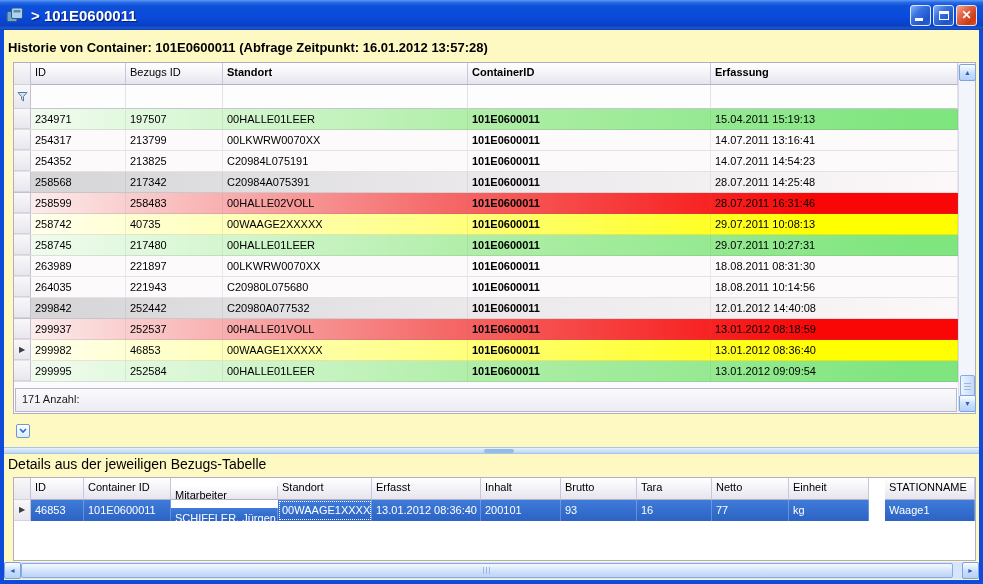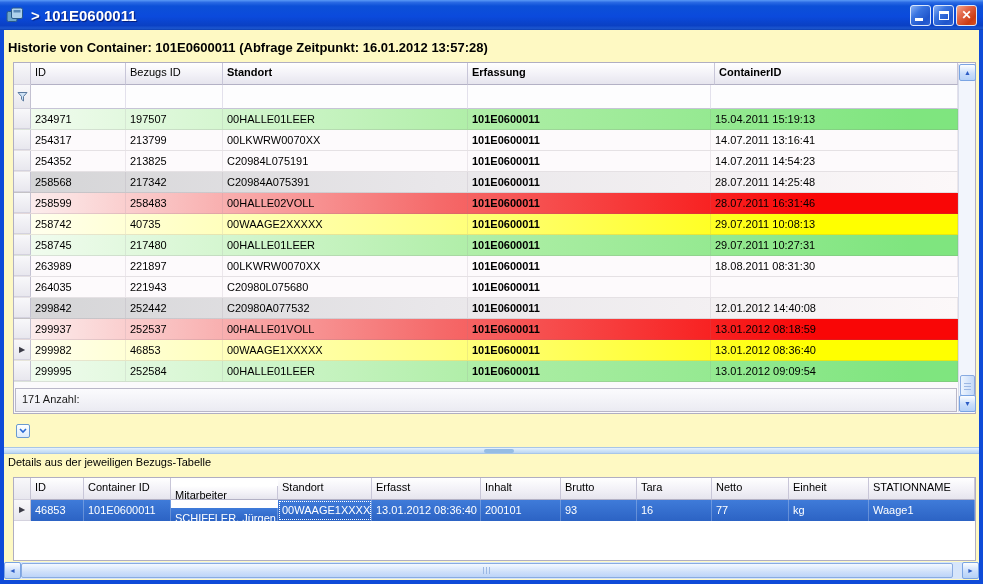--- a/index.html
+++ b/index.html
@@ -99,36 +99,36 @@
 
   
   .collapse-btn {
     position:absolute; left:12px; top:394px; width:14px; height:14px;
     background:linear-gradient(180deg,#ffffff,#dcebfb); border:1px solid #6a9ad0; border-radius:2px;
     display:flex; align-items:center; justify-content:center; padding:0;
   }
   .splitter { position:absolute; left:0; top:417px; width:100%; height:7px;
     background:linear-gradient(180deg,#e8f2fc 0%,#cfe4f8 50%,#bcd6f2 100%); border-top:1px solid #a8c6e8; border-bottom:1px solid #a8c6e8; }
   .splitter-grip { position:absolute; left:480px; top:1px; width:30px; height:4px; background:#95bce4; border-radius:2px; }
-  .details-label { position:absolute; left:4px; top:426px; font-size:11px; color:#000; }
+  .details-label { position:absolute; left:4px; top:426px; font-size:14px; color:#000; }
 
   
   .details-grid { left:9px; top:447px; width:963px; height:84px; background:#fff; }
   .d-sel { width:17px; flex:none; }
   .d-id  { width:53px; flex:none; }
   .d-cid { width:87px; flex:none; }
   .d-mit { width:107px; flex:none;margin-top:8px; }
   .d-std { width:94px; flex:none; }
   .d-erf { width:109px; flex:none; }
   .d-inh { width:80px; flex:none; }
   .d-bru { width:76px; flex:none; }
   .d-tar { width:75px; flex:none; }
   .d-net { width:77px; flex:none; }
   .d-ein { width:80px; flex:none; }
-  .d-sta { flex:1; }
+  .d-sta { flex:1;margin-left:16px; }
   .det-row { display:flex; height:21px; }
   .det-row .cell {
     background:linear-gradient(180deg,#3f7bd9 0%,#2c63c4 100%);
     color:#fff; border-right:1px solid rgba(255,255,255,.25); line-height:15px;
   }
   .det-row .cell.focus { outline:1px dotted #fff; outline-offset:-2px; }
 </style>
 </head>
 <body>
 
@@ -159,22 +159,22 @@
   <div class="content">
 
     <div class="heading">Historie von Container: 101E0600011 (Abfrage Zeitpunkt: 16.01.2012 13:57:28)</div>
 
     <div class="grid main-grid">
       <div class="hdr-row">
         <div class="selcol c-sel"></div>
         <div class="hdr-cell c-id">ID</div>
         <div class="hdr-cell c-bid">Bezugs ID</div>
         <div class="hdr-cell c-std b">Standort</div>
+        <div class="hdr-cell c-cid b">ContainerID</div>
         <div class="hdr-cell c-erf b">Erfassung</div>
-        <div class="hdr-cell c-cid b">ContainerID</div>
       </div>
       <div class="filter-row">
         <div class="selcol c-sel">
           <svg width="11" height="11" viewBox="0 0 11 11">
             <path d="M1 1.5h9L6.5 5.5V10L4.5 8.3V5.5Z" fill="#cfe2f5" stroke="#5a7aa0" stroke-width="1"></path>
           </svg>
         </div>
         <div class="filter-cell c-id"></div>
         <div class="filter-cell c-bid"></div>
         <div class="filter-cell c-std"></div>
@@ -271,20 +271,21 @@
   </div>
 
   <div class="grid-row bg-white">
     <div class="selcol c-sel cell-sel">
               <span class="cur-arrow">▶</span>
             </div>
     <div class="cell c-id num">264035</div>
     <div class="cell c-bid num">221943</div>
     <div class="cell c-std">C20980L075680</div>
     <div class="cell c-cid bold">101E0600011</div>
+    <div class="cell c-erf">18.08.2011 10:14:56</div>
   </div>
 
   <div class="grid-row bg-gray">
     <div class="selcol c-sel cell-sel">
               <span class="cur-arrow">▶</span>
             </div>
     <div class="cell c-id num">299842</div>
     <div class="cell c-bid num">252442</div>
     <div class="cell c-std">C20980A077532</div>
     <div class="cell c-cid bold">101E0600011</div>

